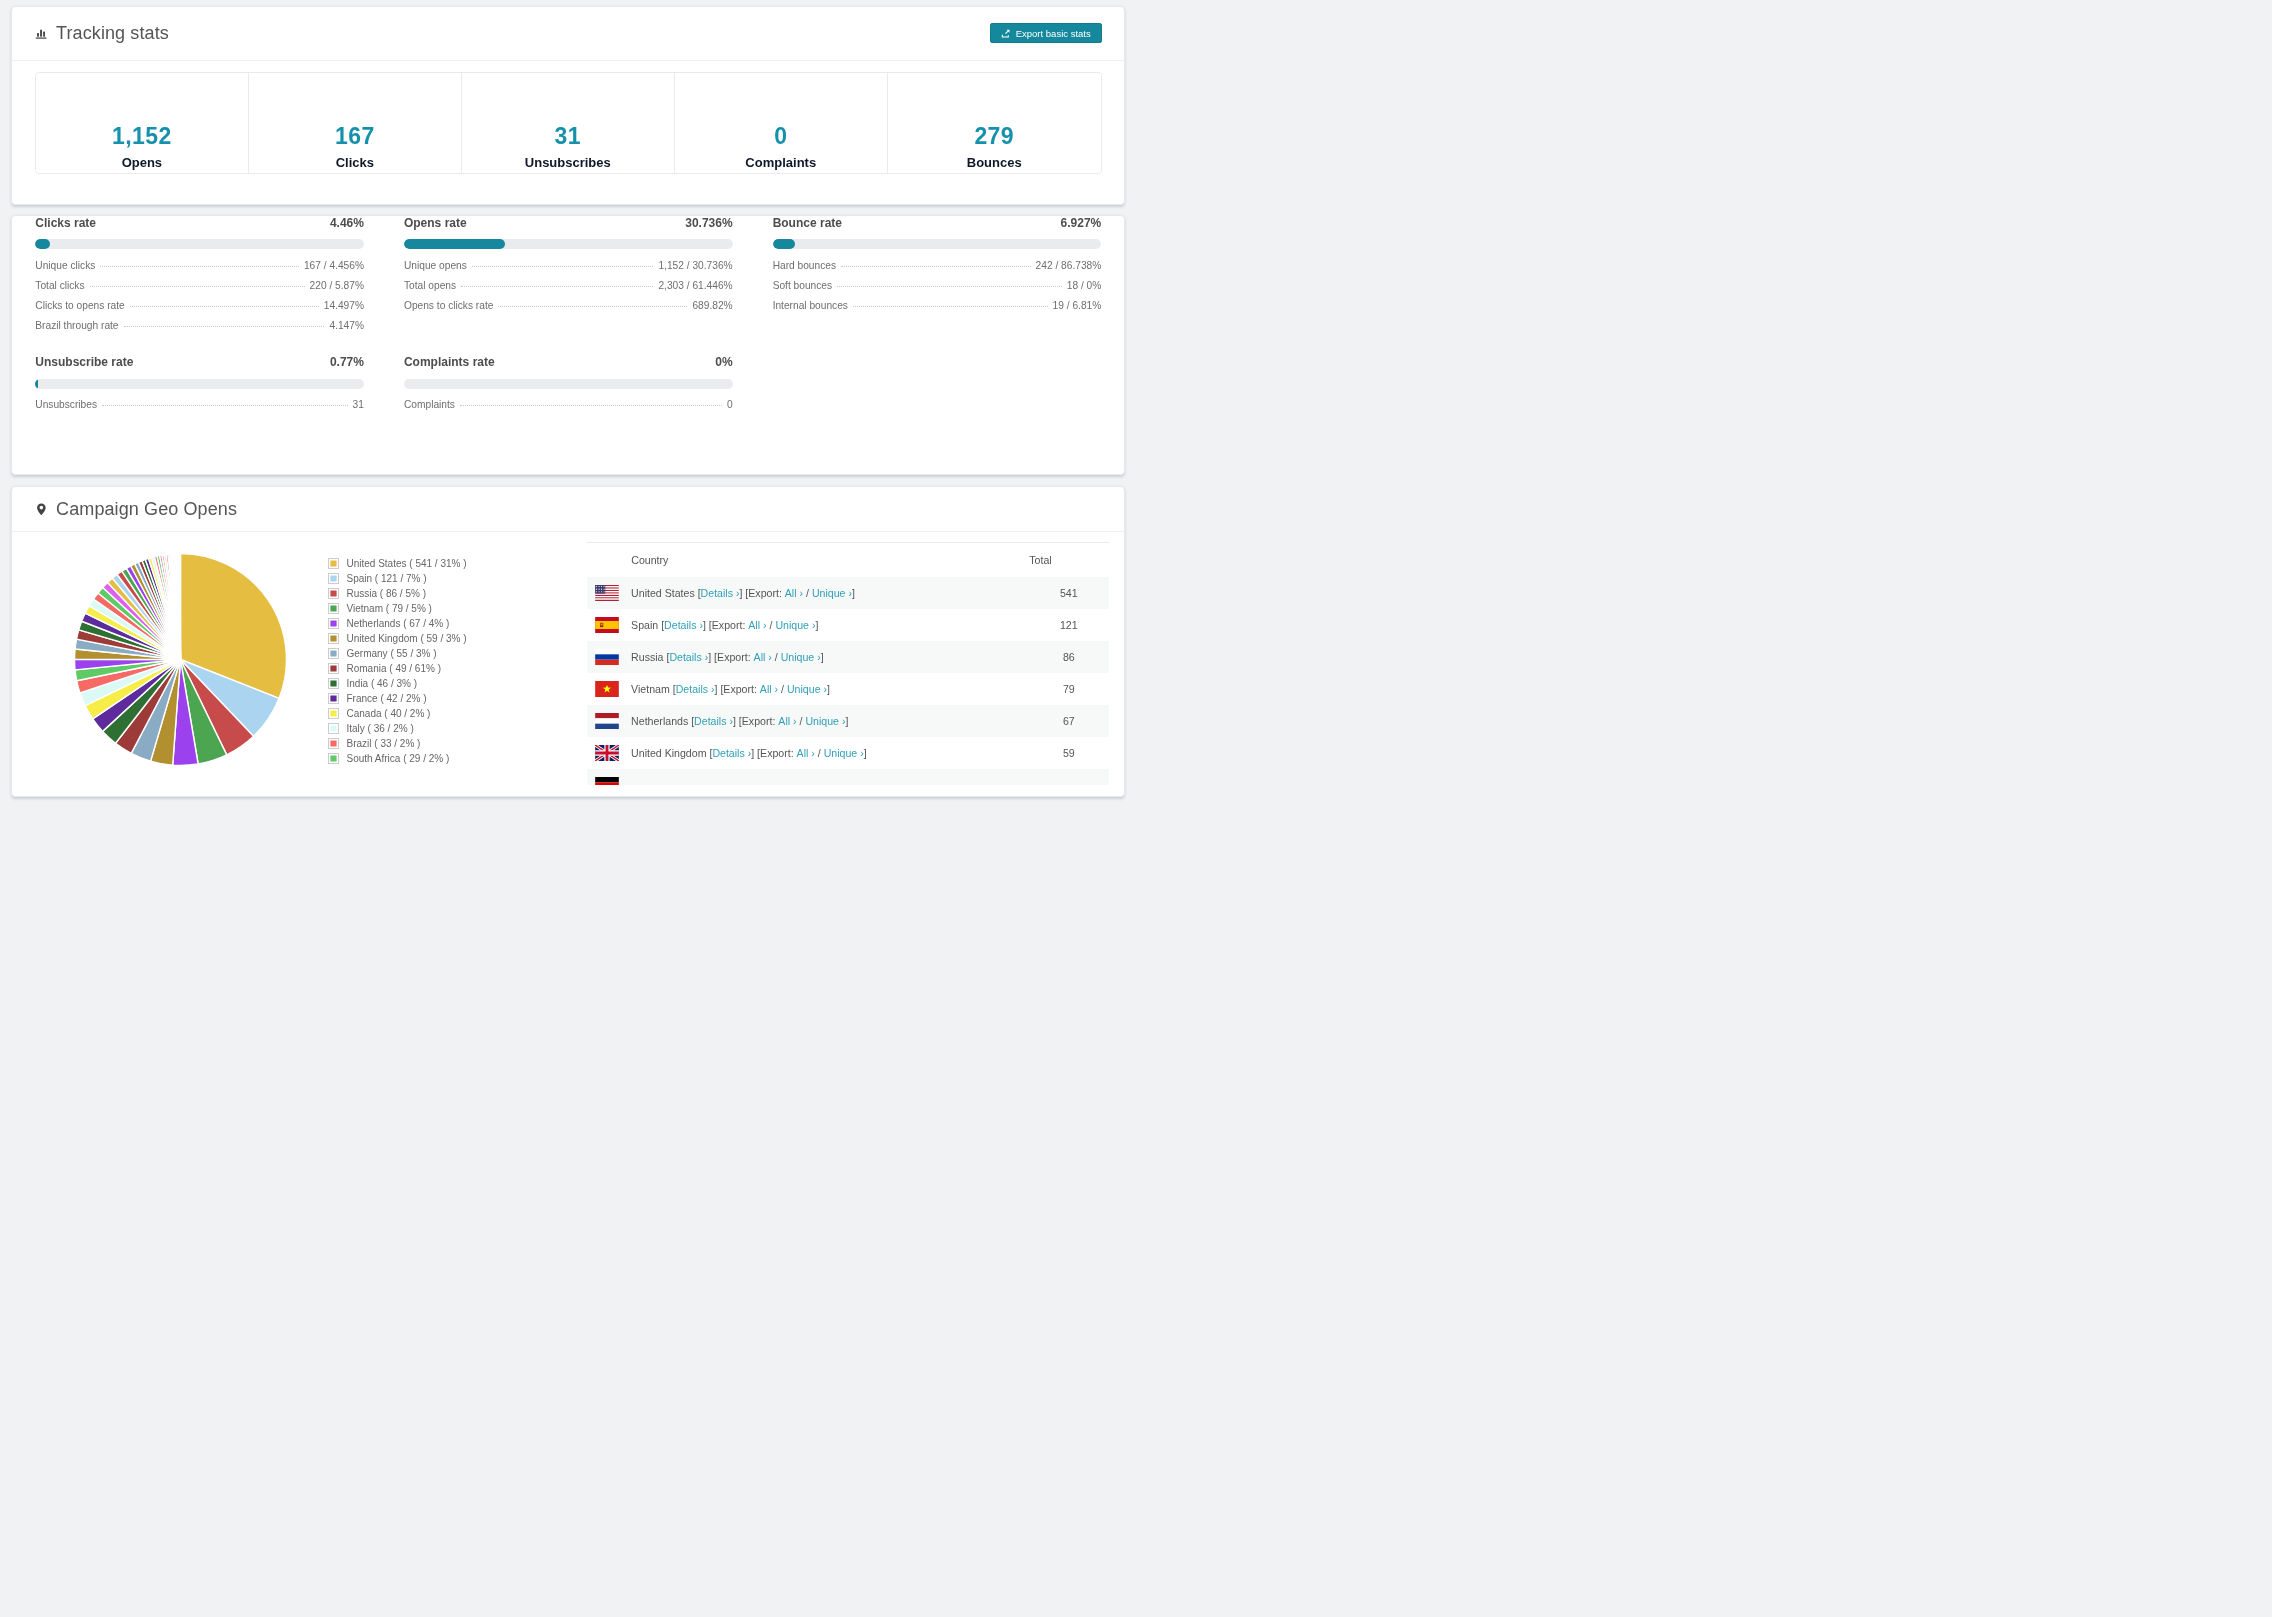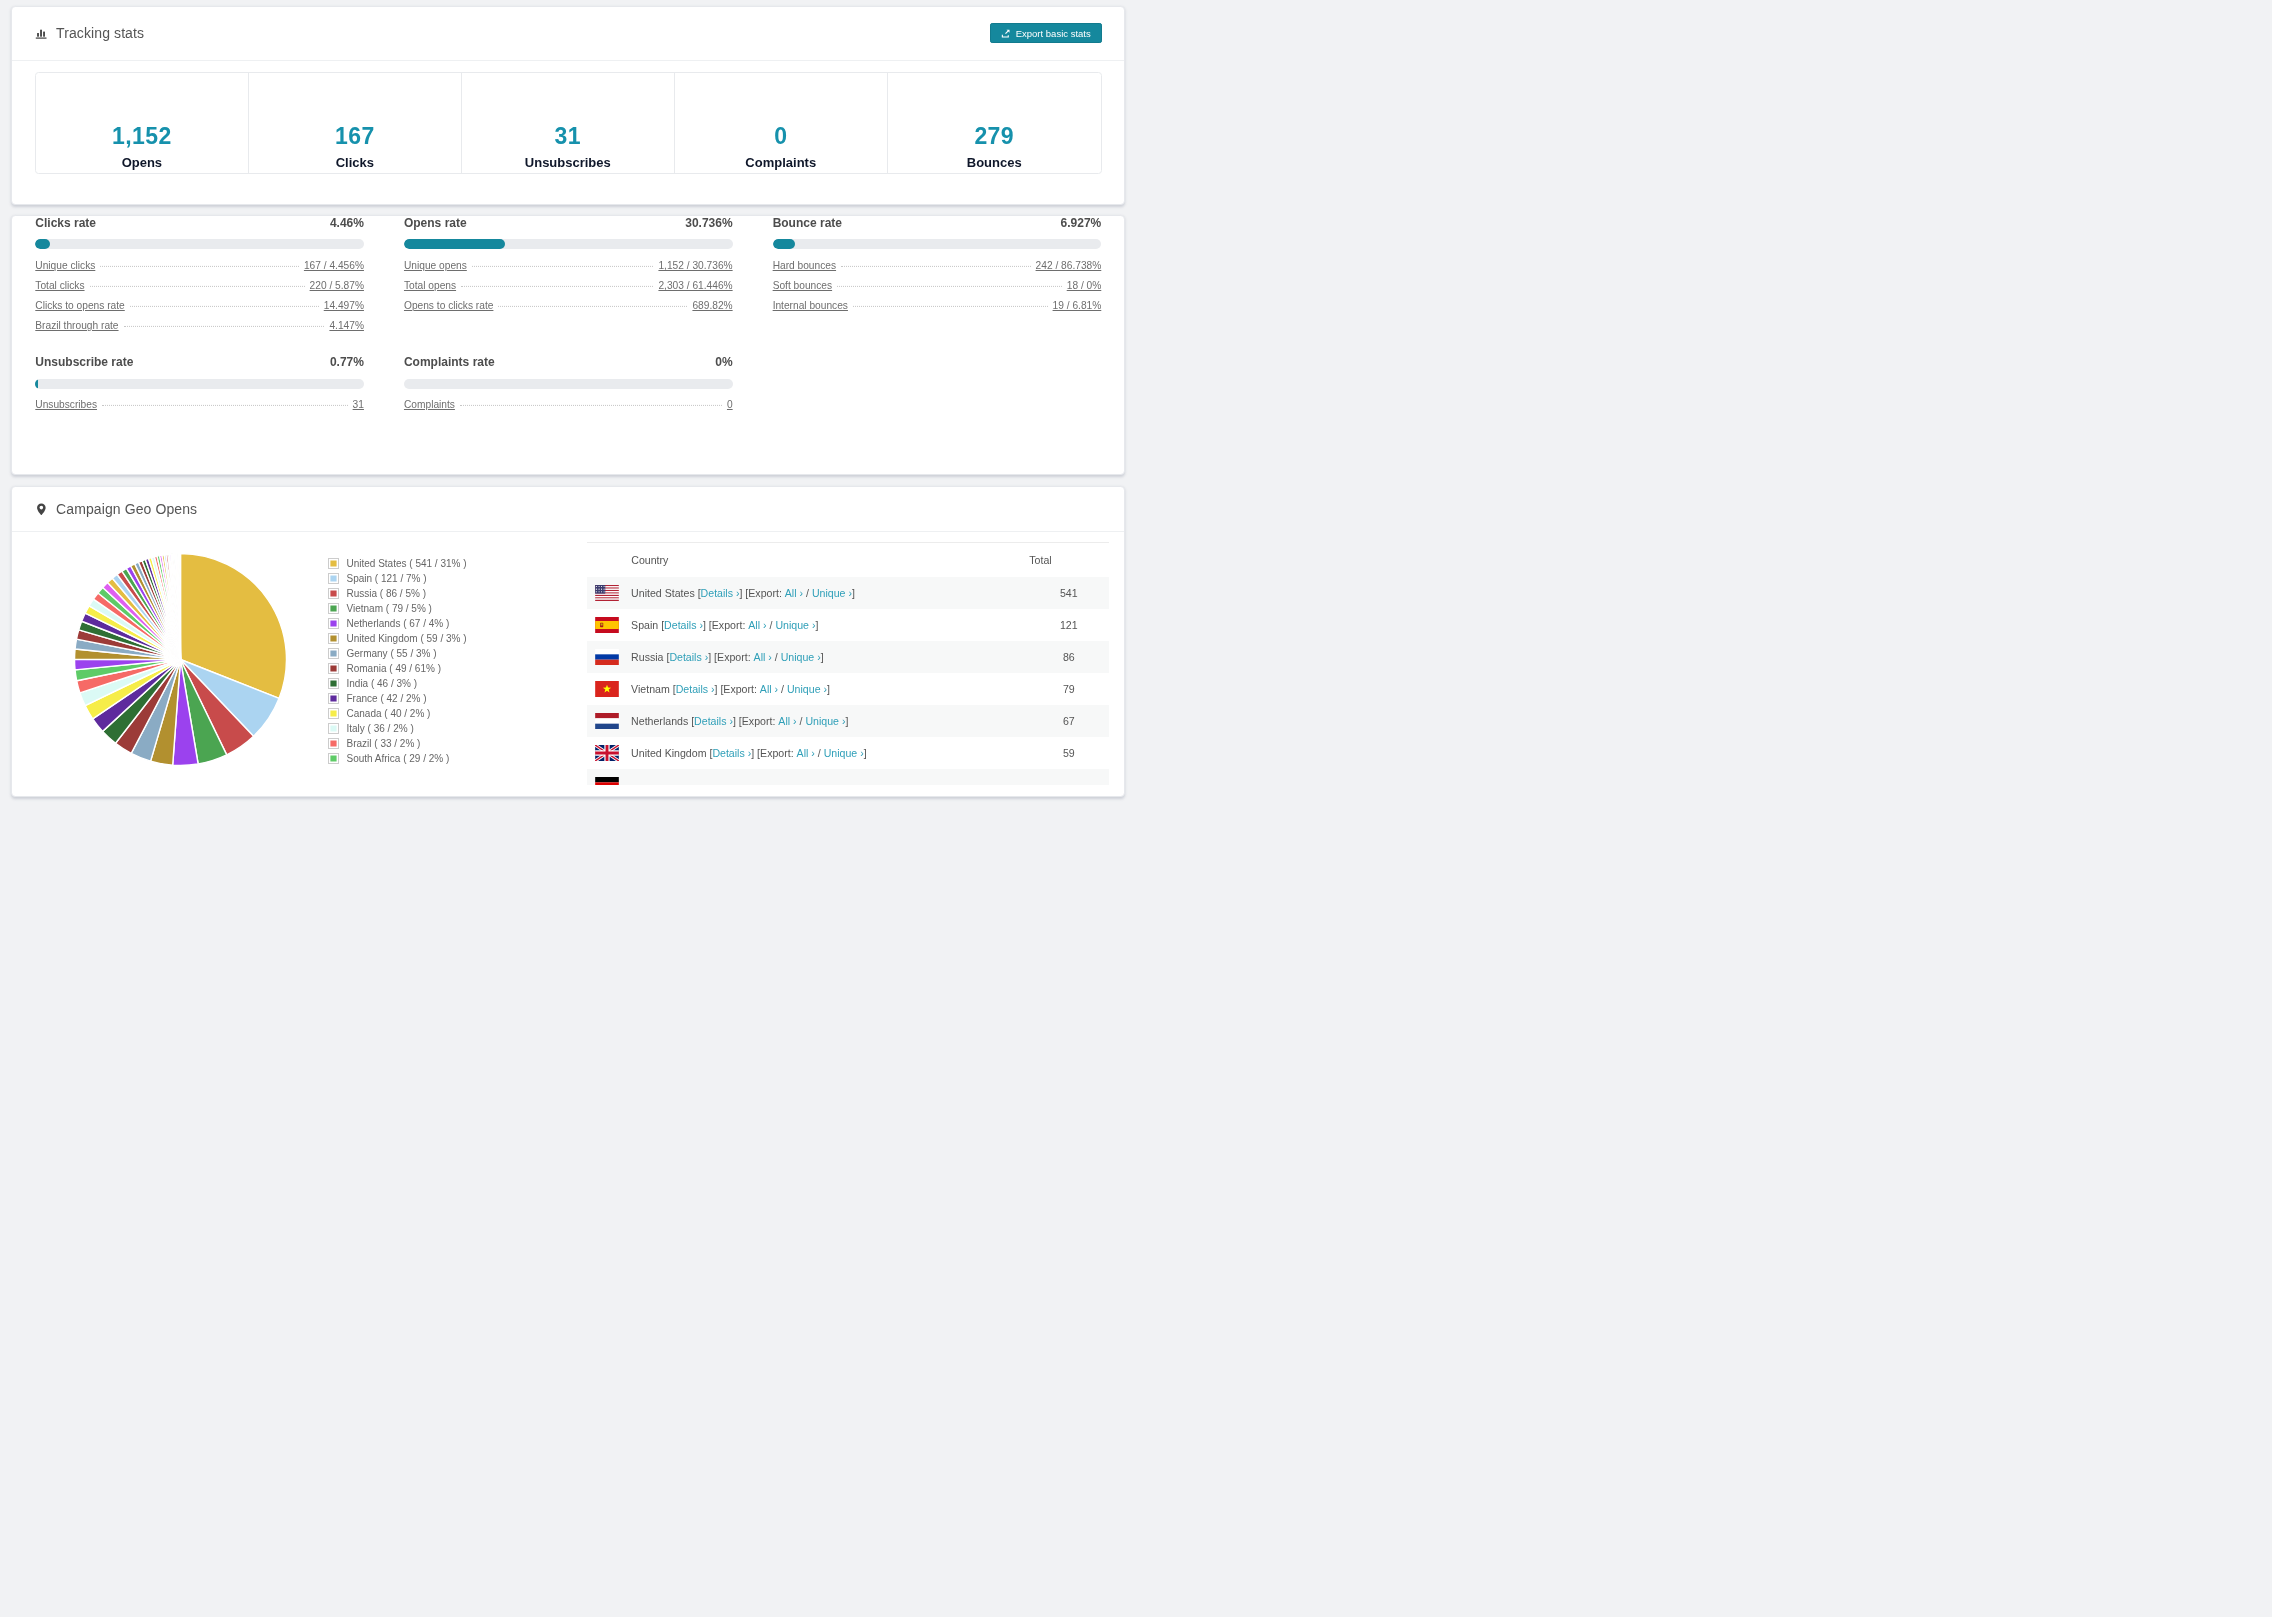--- a/index.html
+++ b/index.html
@@ -5,21 +5,21 @@
   html,body{margin:0;padding:0;background:#f1f2f4;font-family:"Liberation Sans","DejaVu Sans",sans-serif;}
   .page{position:relative;width:1136px;height:809px;background:#f1f2f4;overflow:hidden;}
   .card{position:absolute;left:11.3px;width:1114px;background:#fff;border:0.7px solid #e6e8ec;
         border-radius:4.2px;box-shadow:0 1.4px 2.8px rgba(110,120,140,.28);box-sizing:border-box;overflow:hidden;}
   #card-tracking{top:5.6px;height:199px;}
   #card-rates{top:215px;height:260px;}
   #card-geo{top:486px;height:311px;}
 
   .card-header{display:flex;align-items:center;height:53px;padding:0 22.6px;border-bottom:0.7px solid #eef0f2;}
   .card-header.small{height:44px;}
-  .card-header h2{font-size:14px;font-weight:400;color:#555;margin:0 0 0 8.5px;letter-spacing:0.1px;}
+  .card-header h2{font-size:18px;font-weight:400;color:#555;margin:0 0 0 8.5px;letter-spacing:0.1px;}
   .hicon{display:inline-flex;width:12.7px;height:12.7px;color:#4a4a4a;}
   .hicon svg{width:100%;height:100%;}
   .btn-export{margin-left:auto;display:inline-flex;align-items:center;gap:5.6px;height:20px;padding:0 10px;
       background:#15889d;border:0.7px solid #127b8e;border-radius:2.1px;color:#fff;font-size:9.5px;
       font-family:inherit;cursor:pointer;}
   .bicon{display:inline-flex;width:9.2px;height:9.2px;}
   .bicon svg{width:100%;height:100%;}
 
   
   .stats-box{display:grid;grid-template-columns:repeat(5,1fr);margin:11.3px 22.6px 0 22.6px;height:100px;
@@ -33,21 +33,21 @@
   
   .rates-grid{display:grid;grid-template-columns:repeat(3,1fr);column-gap:40px;row-gap:15.5px;padding:0 23px 0 23px;}
   .rate-head{display:flex;align-items:baseline;height:17px;}
   .rate-title{font-size:12px;font-weight:700;color:#4d4d4d;}
   .rate-value{margin-left:auto;font-size:12px;font-weight:700;color:#4d4d4d;}
   .rate-bar{height:10px;background:#e9ebee;border-radius:5px;margin-top:6.4px;overflow:hidden;}
   .rate-fill{height:100%;background:#15889d;border-radius:5px;}
   .rate-rows{margin-top:10.6px;}
   .rrow{display:flex;align-items:baseline;height:20px;font-size:10.2px;color:#6e6e6e;}
   .leader{flex:1;border-bottom:0.7px dotted #c6c6c6;margin:0 5px;transform:translateY(-2.1px);}
-  .rlabel,.rvalue{white-space:nowrap;text-decoration:underline;}
+  .rlabel,.rvalue{white-space:nowrap;}
 
   
   .geo-body{position:relative;height:267px;}
   #pie{position:absolute;left:59px;top:18.4px;width:219px;height:219px;}
   #legend{position:absolute;left:316px;top:24px;}
   .legend-item{display:flex;align-items:center;height:15px;font-size:10px;color:#666;}
   .swatch{width:9.2px;height:9.2px;border:0.7px solid #ccc;box-shadow:inset 0 0 0 1.4px #fff;margin-right:7px;flex:none;}
   .geo-table-wrap{position:absolute;left:575px;top:10px;width:522px;height:243px;overflow:hidden;}
   table.geo{width:100%;border-collapse:collapse;table-layout:fixed;}
   table.geo th{height:32px;font-weight:400;font-size:10.6px;color:#555;text-align:left;

